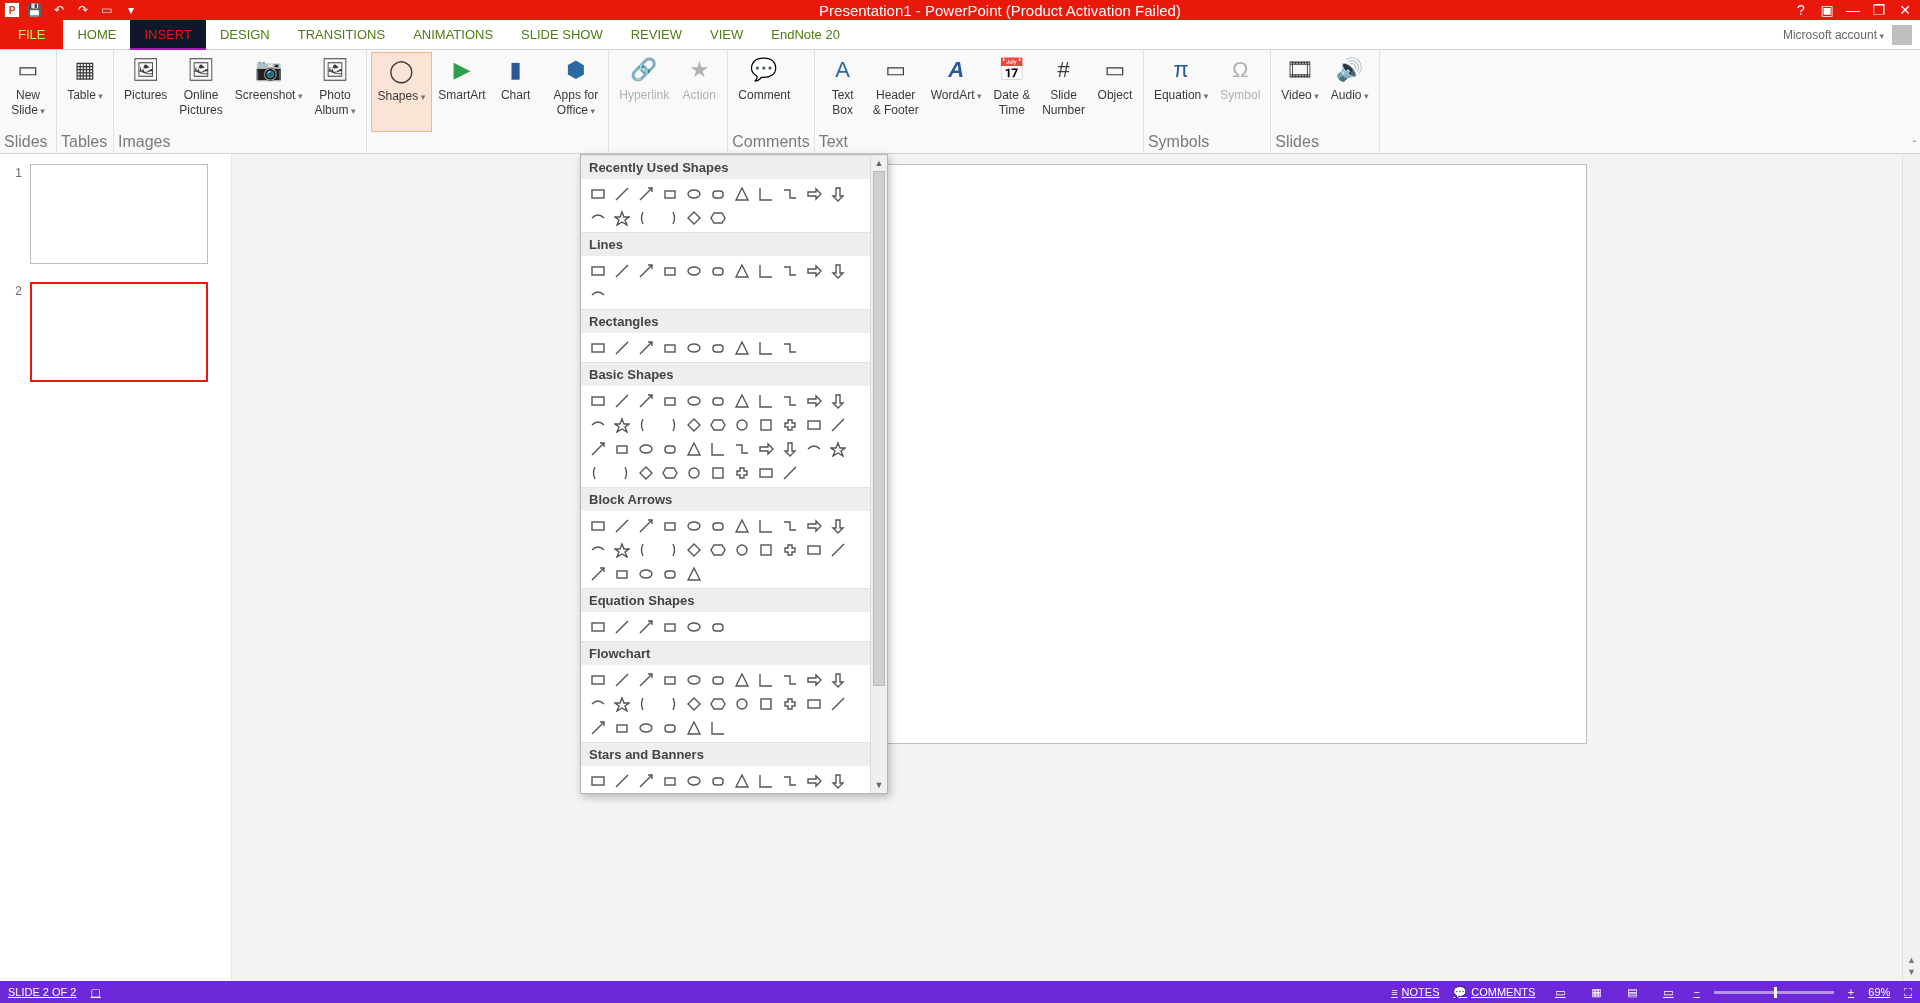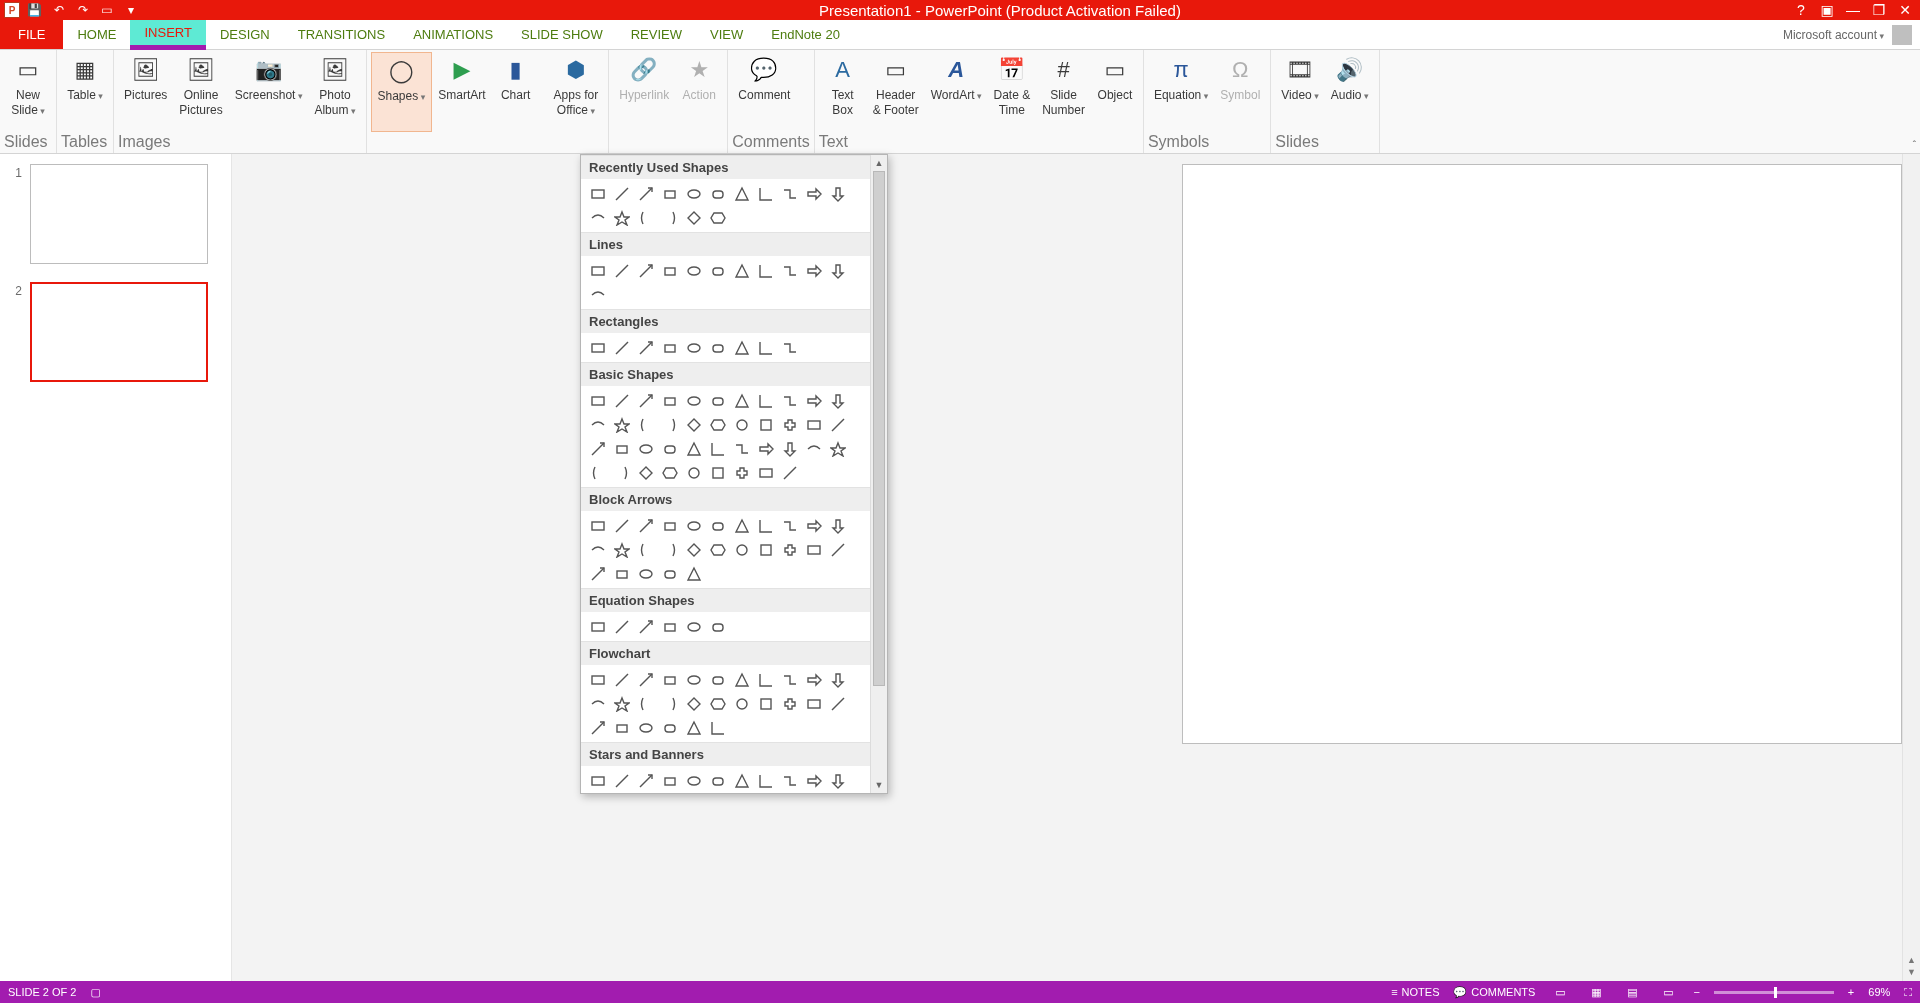--- a/index.html
+++ b/index.html
@@ -82,28 +82,28 @@
 .tab {
   padding: 0 14px;
   display: flex;
   align-items: center;
   font-size: 13px;
   color: #4d7c0f;
   cursor: default;
 }
 .tab.file {
   background: #e8180b;
-  color: #ffffff;
+  color: #bef264;
   padding: 0 18px;
 }
 .tab.active {
   color: #e8180b;
-  border-bottom: 5px solid #a21caf;
+  border-bottom: 2px solid #a21caf;
   margin-bottom: -1px;
-  background:#5eead4;
+  background:#0f172a;
 }
 .tabs-right {
   margin-left: auto;
   display: flex;
   align-items: center;
   padding-right: 8px;
   gap: 8px;
   color: #666;
   font-size: 12px;
 }
@@ -206,21 +206,21 @@
   border: 1px solid #bcbcbc;
 }
 .thumb-slide.selected {
   border: 2px solid #e8180b;
 }
 .edit-pane {
   flex: 1;
   background: #f3f3f3;
   position: relative;
   display:flex;
-  justify-content:flex-end;
+  justify-content:center;
   align-items:flex-start;
   padding-top: 10px;
 }
 .slide-canvas {
   width: 720px;
   height: 580px;
   background: #fff;
   border: 1px solid #bdbdbd;
   margin-left: 320px;
   margin-top: 0;
@@ -294,27 +294,28 @@
 .panel-scrollbar .track { flex:1; position:relative; }
 .panel-scrollbar .thumb {
   position:absolute; left:2px; right:2px; top:0; height:85%;
   background:#cfcfcf; border:1px solid #b8b8b8;
 }
 
 .statusbar {
   position: absolute;
   left: 0; right: 0; bottom: 0;
   height: 22px;
-  background: #a21caf;
+  background: #6d28d9;
   color: #fff;
   display: flex;
   align-items: center;
   font-size: 11px;
   padding: 0 8px;
   gap: 14px;
+  text-decoration: underline;
 }
 .statusbar .spacer { flex:1; }
 .sb-btn { display:flex; align-items:center; gap:4px; }
 .view-btn {
   width: 22px; height: 16px; display:flex;align-items:center;justify-content:center;
 }
 .zoom-slider {
   width: 120px; height:3px; background: rgba(255,255,255,.5); position:relative;
 }
 .zoom-slider .knob {

